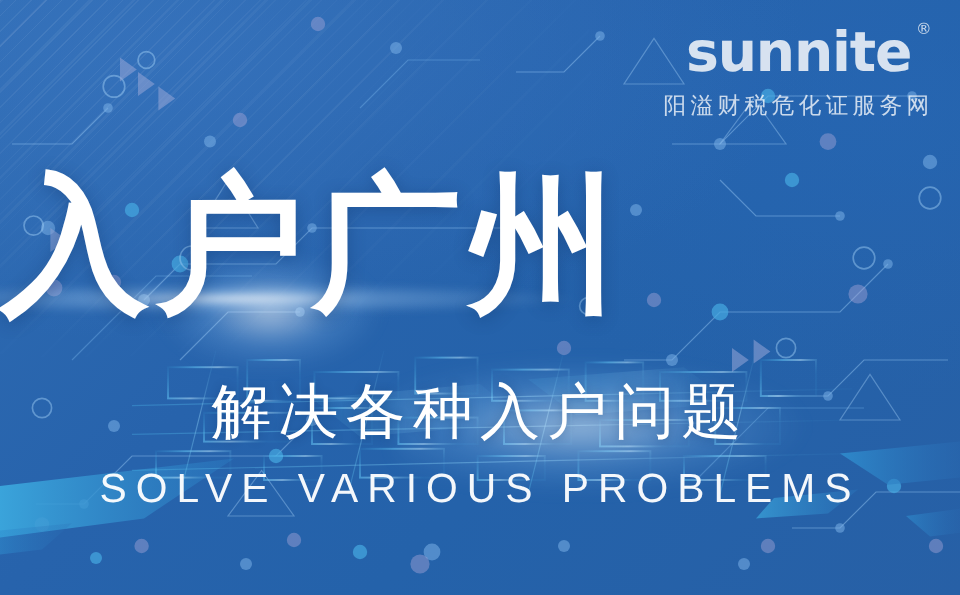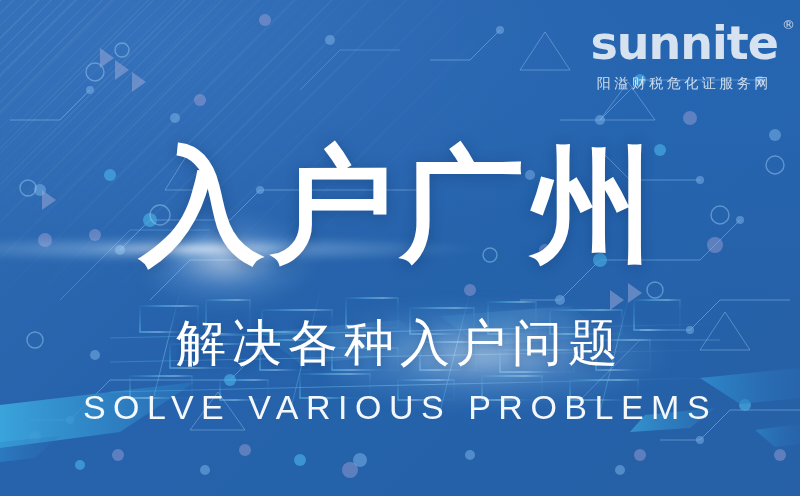--- a/index.html
+++ b/index.html
@@ -78,31 +78,31 @@
     line-height:1;
     font-family:"DejaVu Sans", sans-serif;
   }
   .logo-reg{
     position:absolute; top:-2px; right:-16px;
     font-size:13px; font-weight:400;
     color:rgba(255,255,255,.8);
   }
   .logo-sub{
     margin-top:9px;
-    font-size:14px;
+    font-size:19px;
     letter-spacing:3.5px;
     color:rgba(255,255,255,.82);
     white-space:nowrap;
     font-family:Liberation Serif, serif;
   }
 
   
   .headline{
     position:absolute; left:0; right:0; top:140px;
-    text-align:center;
+    text-align:left;
     font-size:124px;
     font-weight:700;
     color:#ffffff;
     letter-spacing:6px;
     line-height:1.05;
     font-family:"DejaVu Sans", sans-serif;
     text-shadow:0 2px 14px rgba(10,40,90,.30);
   }
 
   

